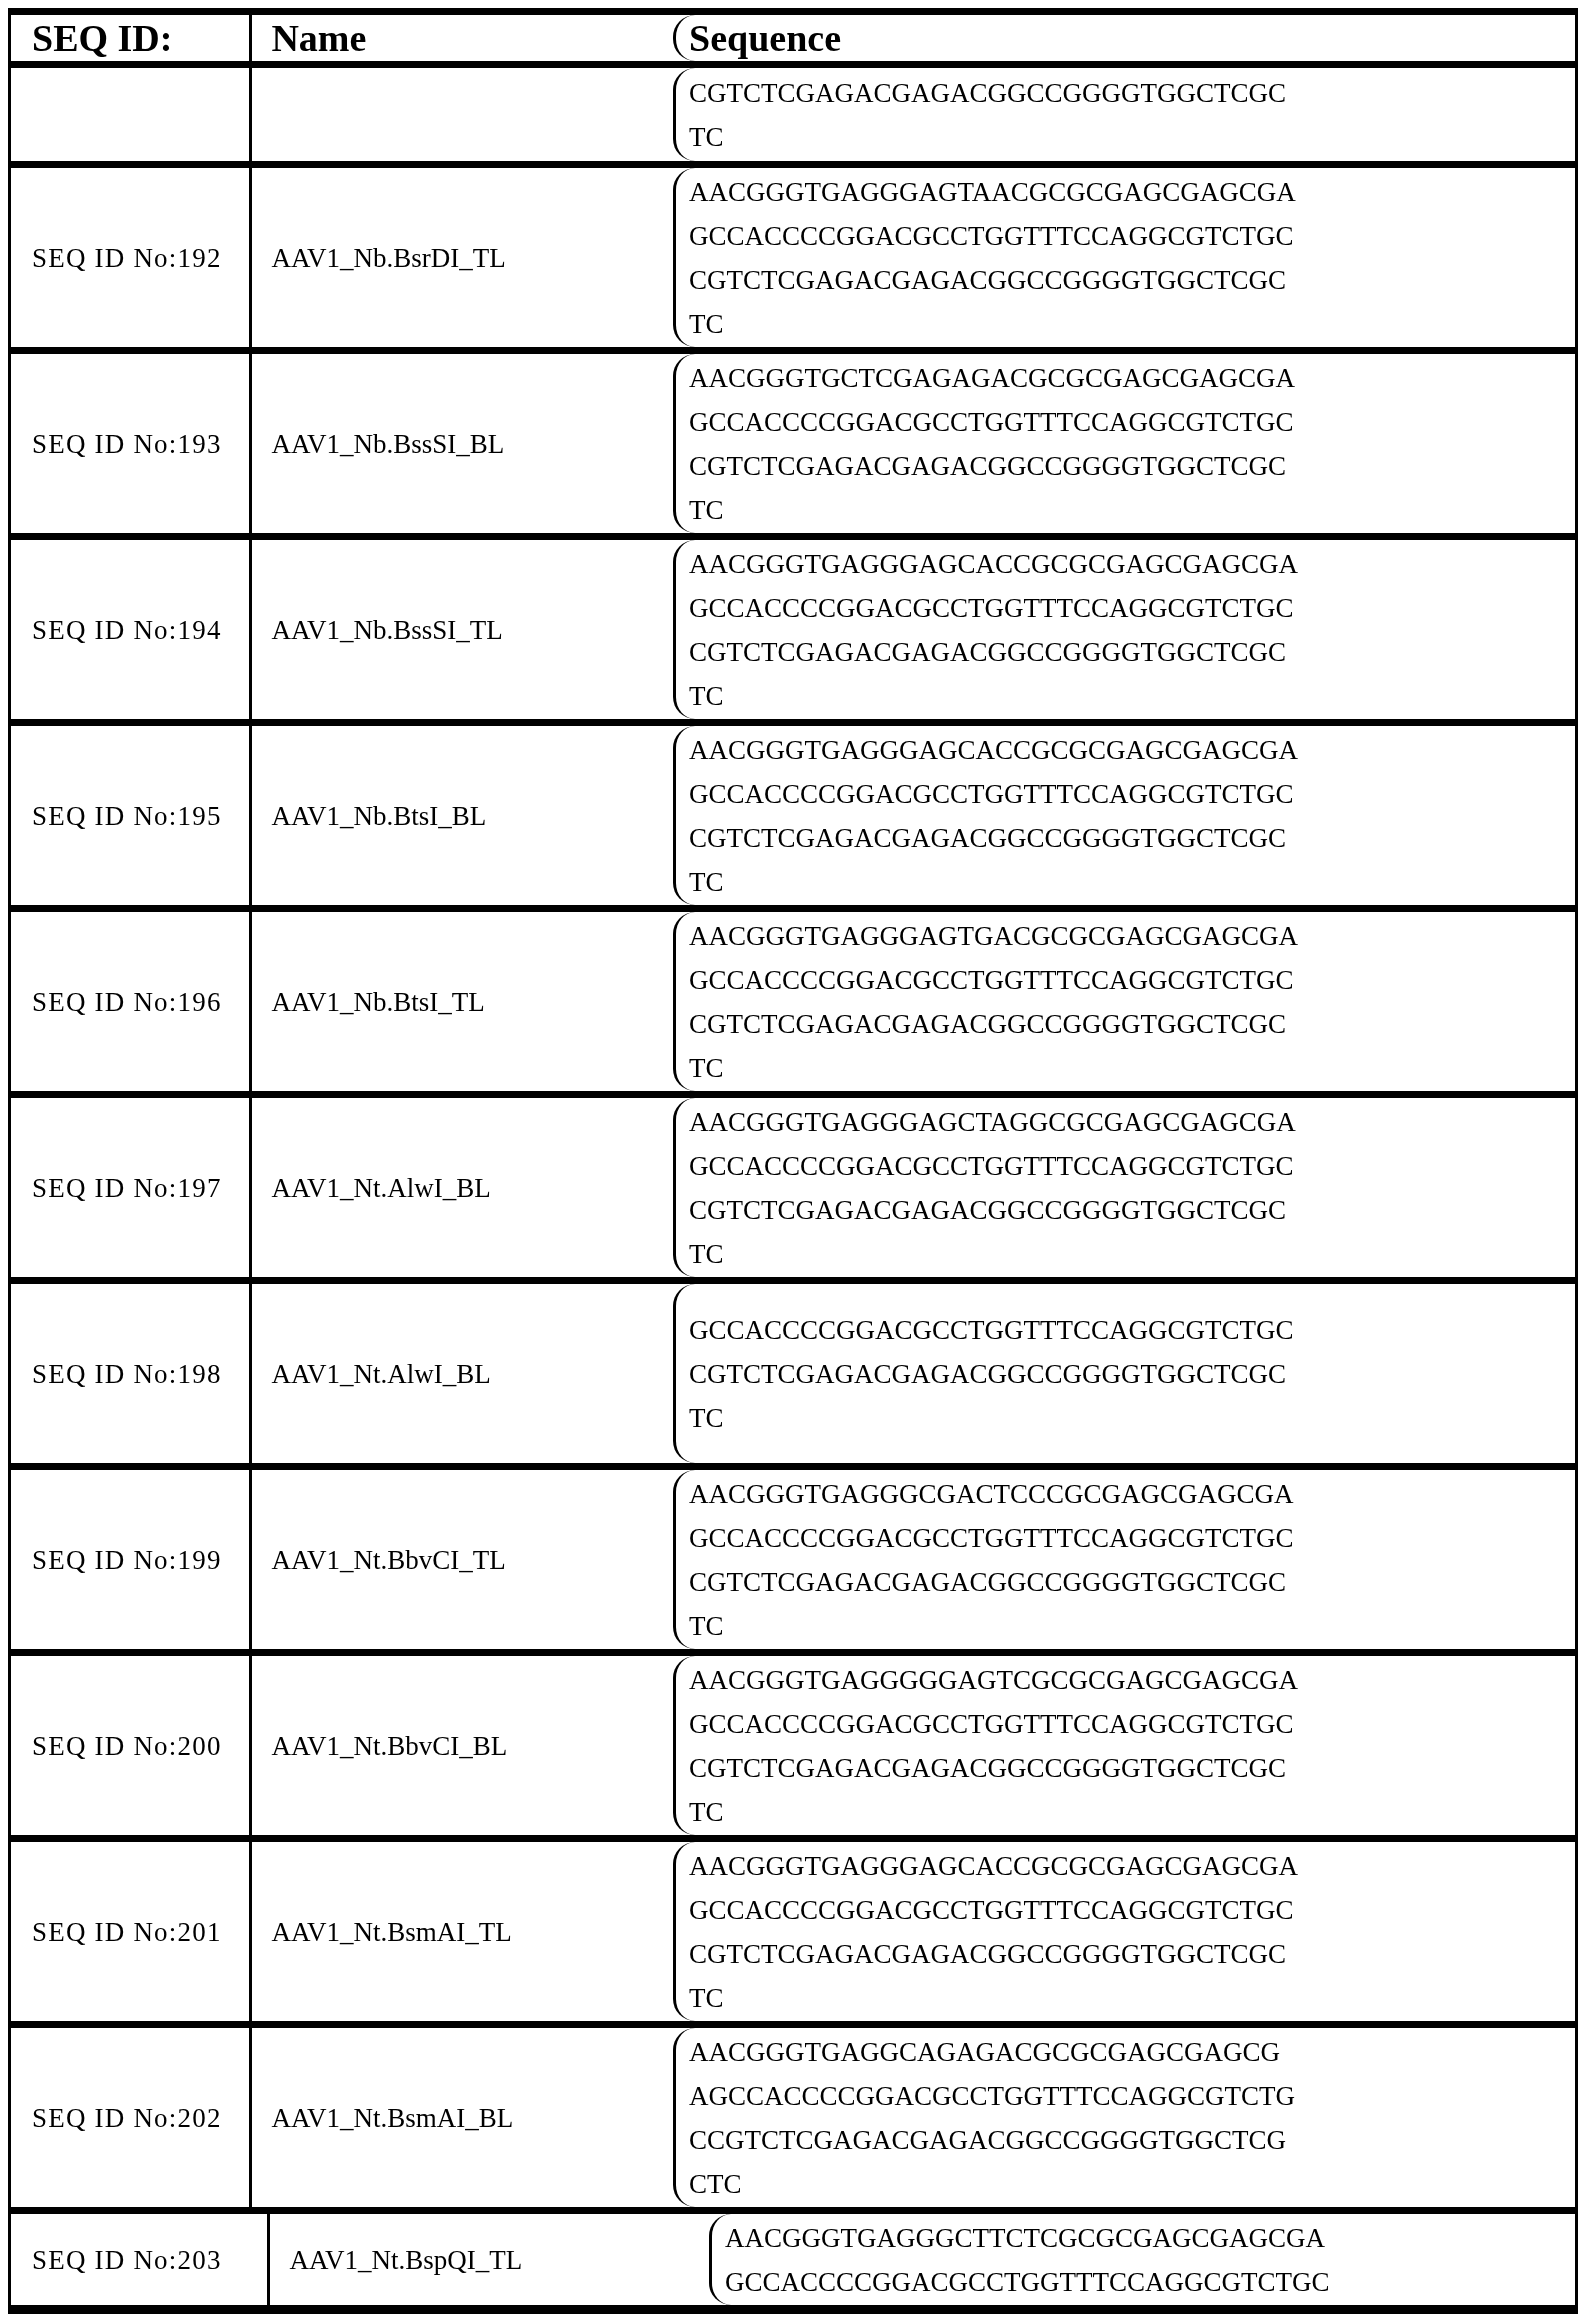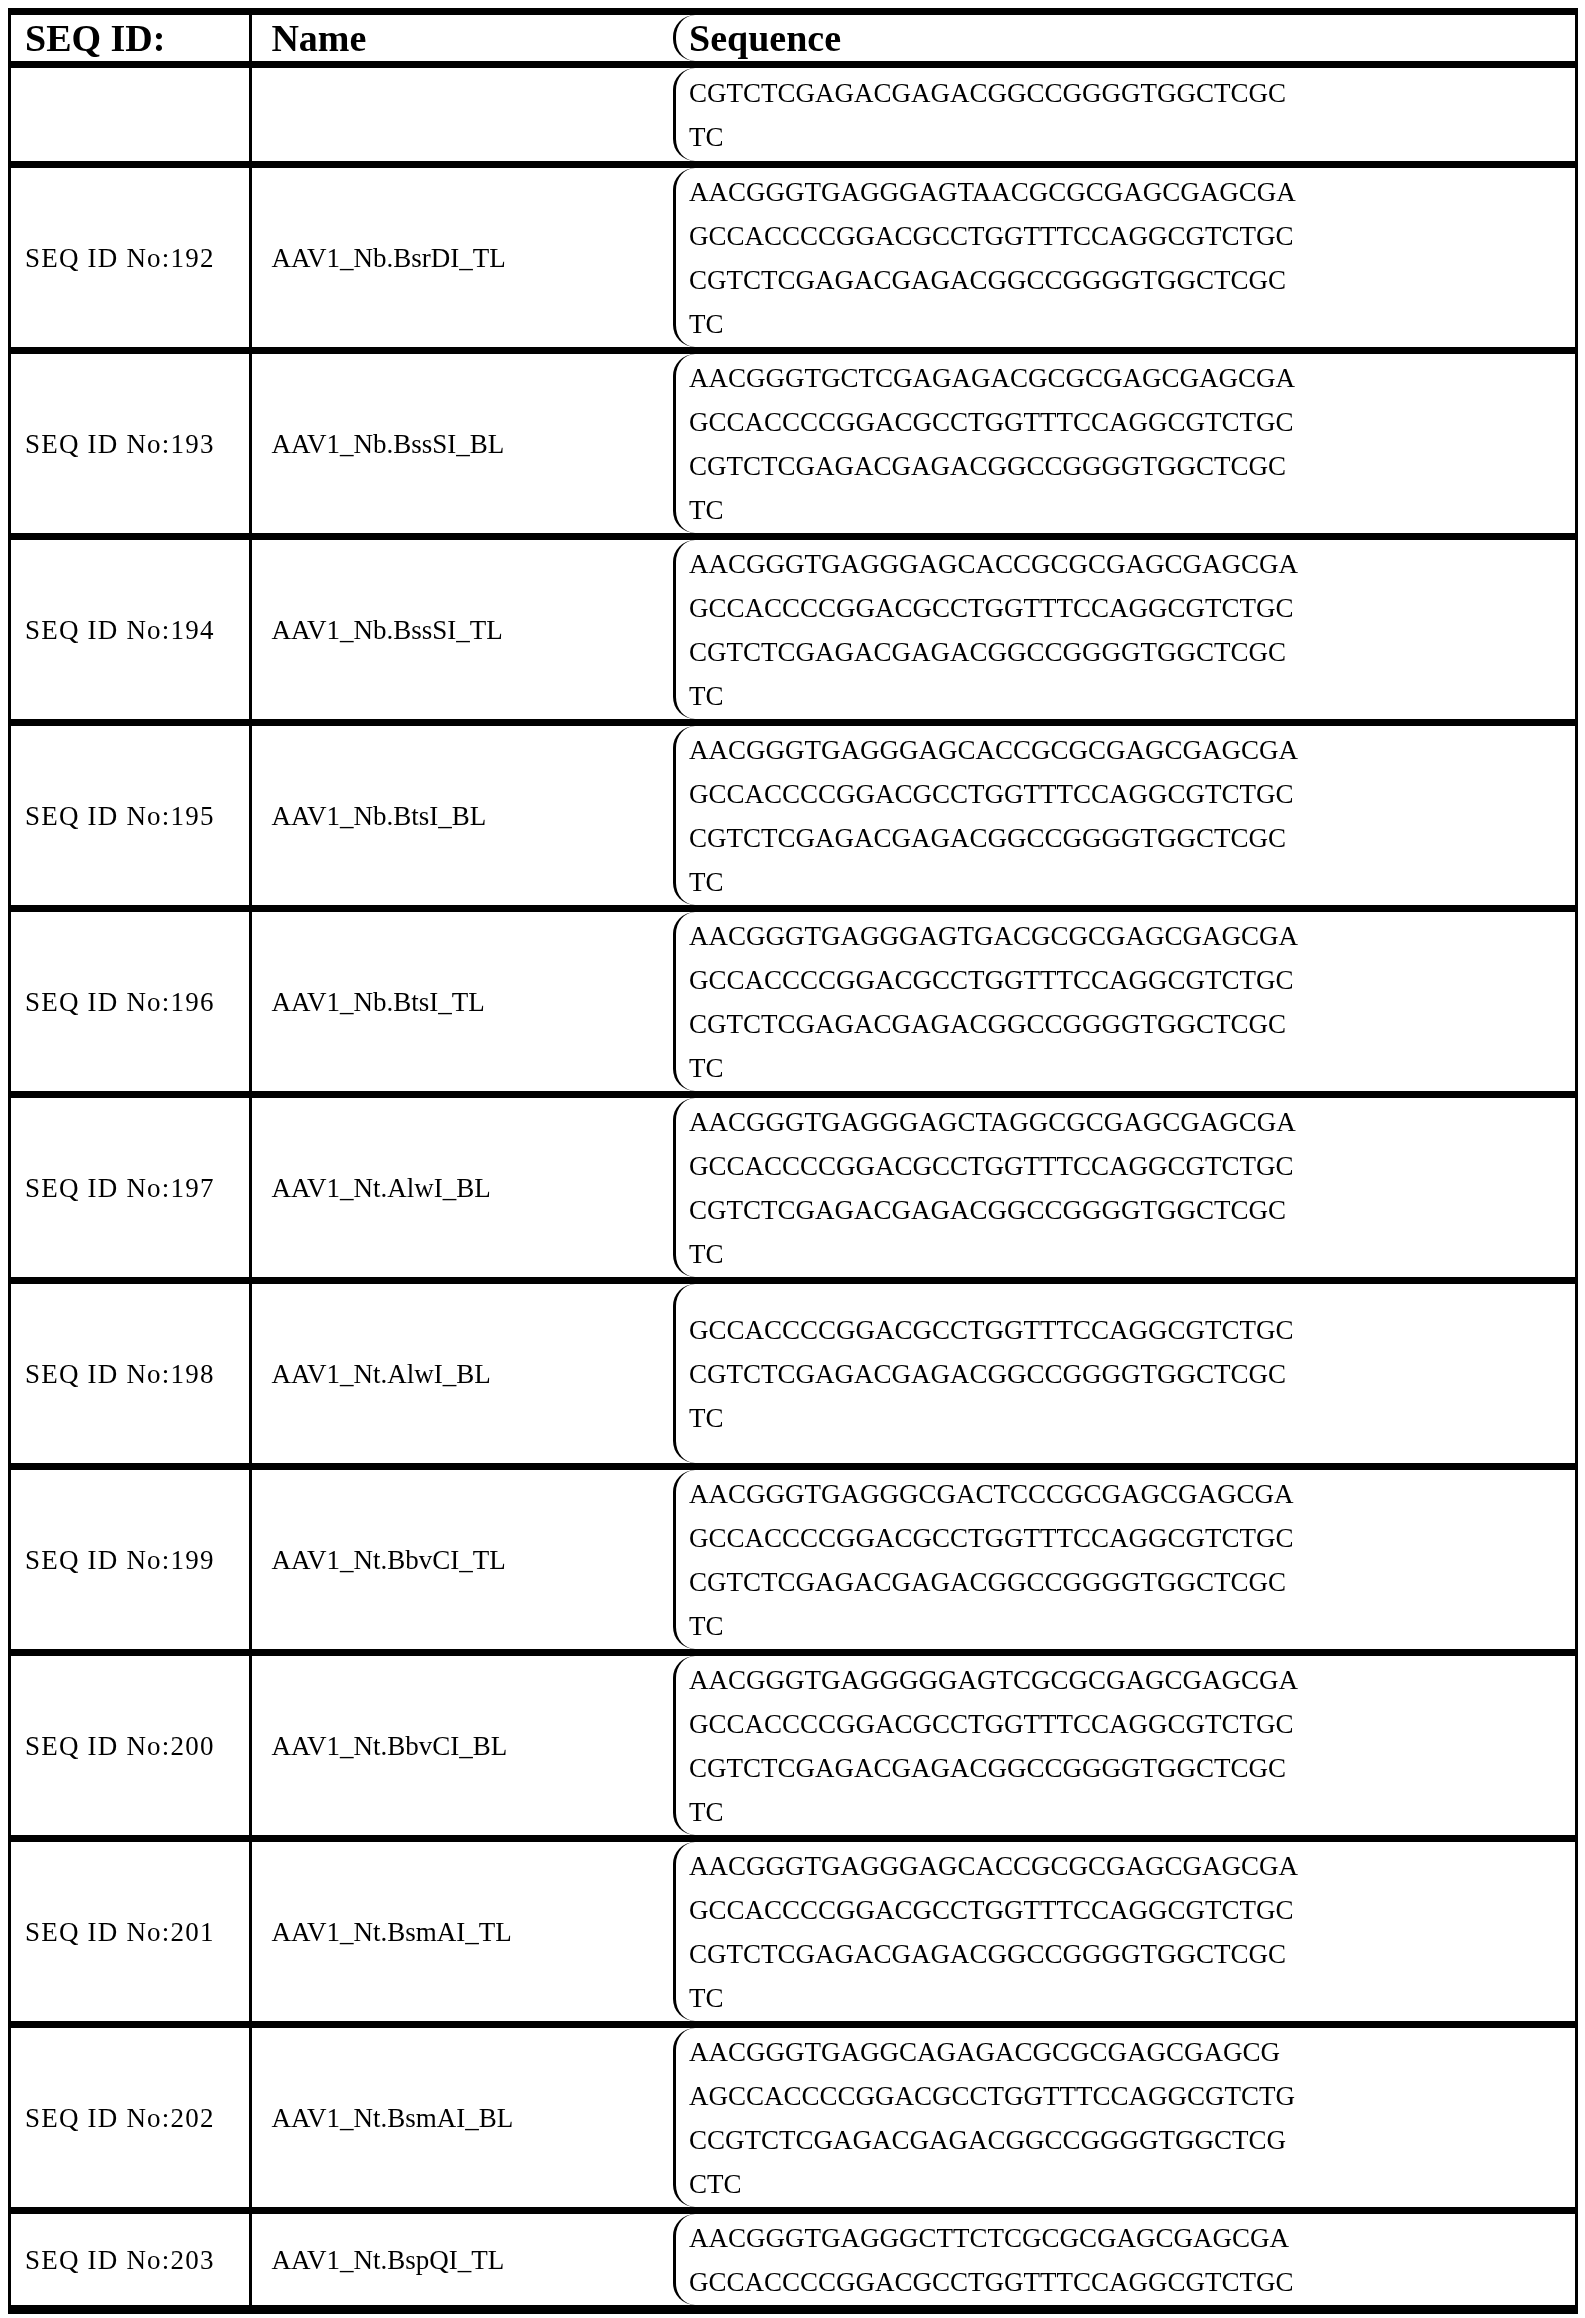--- a/index.html
+++ b/index.html
@@ -26,32 +26,32 @@
   }
   .row {
     display: flex;
     box-sizing: border-box;
     border-top: 7.3px solid #000;
     width: 100%;
   }
   .row.header    { height: 53px; }
   .row-partial   { height: 100px; }
   .row-full      { height: 186px; }
-  .row-last      { height: 107px; border-bottom: 9px solid #000; }
+  .row-last      { height: 107px; border-bottom: 9px solid #000; gap: 18px; }
   .cell {
     box-sizing: border-box;
     overflow: hidden;
     display: flex;
     align-items: center;
     font-size: 27px;
     line-height: 44px;
   }
   .c1 {
     width: 238px;
-    padding: 0 8px 0 14px;
+    padding: 0 8px 0 21px;
   }
   .c2 {
     width: 424px;
     border-left: 3.2px solid #000;
     padding: 0 29px 0 19.4px;
   }
   .c3 {
     flex: 1;
     border-left: 3.2px solid #000;
     padding: 0 8px 0 13px;

